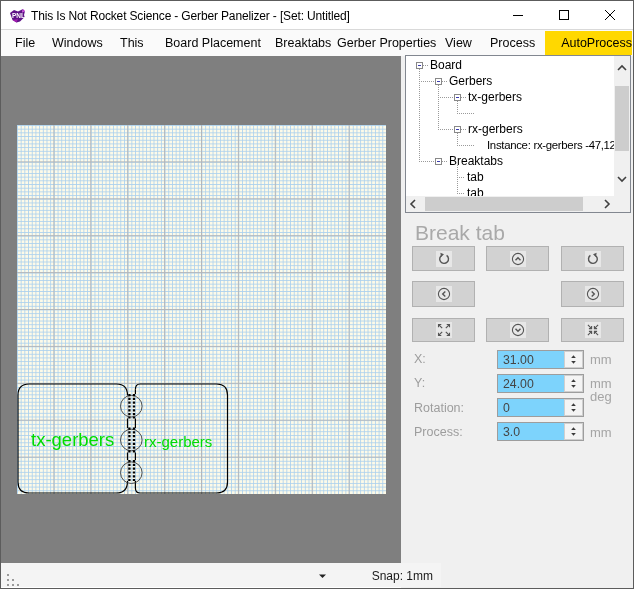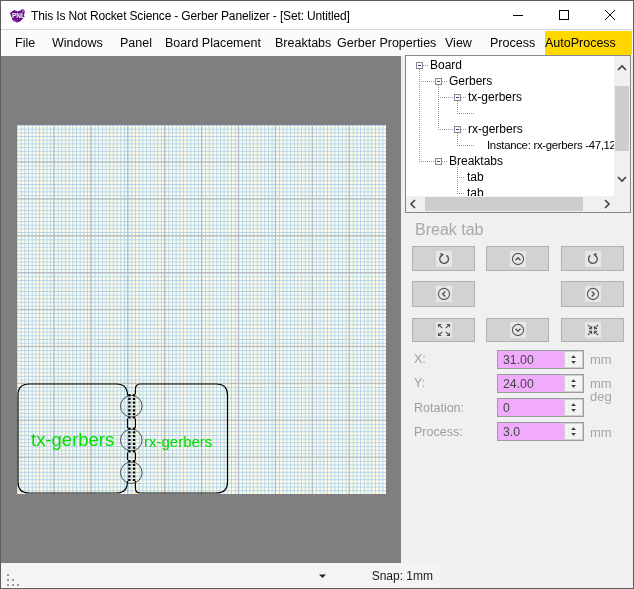--- a/index.html
+++ b/index.html
@@ -4,41 +4,41 @@
 <style>
   html,body{margin:0;padding:0;}
   body{width:634px;height:589px;position:relative;font-family:"Liberation Sans",sans-serif;background:#fff;overflow:hidden;}
   .abs{position:absolute;}
   #win{left:0;top:0;width:634px;height:589px;border:1px solid #5c5c5c;box-sizing:border-box;}
   #titlebar{left:1px;top:1px;width:632px;height:28px;background:#ffffff;}
   #titletext{left:31px;top:9px;font-size:12px;letter-spacing:-0.15px;color:#000;white-space:nowrap;}
   #tdiv{left:1px;top:29px;width:632px;height:1px;background:#d9d9d9;}
   #menubar{left:1px;top:30px;width:632px;height:26px;background:#fafafa;}
   .mi{position:absolute;top:6px;font-size:12.5px;color:#060606;white-space:nowrap;}
-  #autop{left:544px;top:1px;width:87px;height:24px;background:#ffd800;text-align:left;line-height:24px;font-size:12.5px;color:#000;}
+  #autop{left:544px;top:1px;width:87px;height:24px;background:#ffd800;text-align:right;line-height:24px;font-size:12.5px;color:#000;}
   #canvas{left:1px;top:56px;width:400px;height:507px;background:#7f7f7f;}
   #sheet{left:16px;top:69px;width:369px;height:369px;background:#fdfae8;}
   #statusbar{left:1px;top:563px;width:400px;height:24px;background:#f4f4f4;padding-left:40px;}
   #snap{position:absolute;right:8px;top:6px;font-size:12px;color:#1a1a1a;}
   #panel{left:401px;top:56px;width:232px;height:532px;background:#f0f0f0;}
   #treebox{left:405px;top:55px;width:226px;height:158px;background:#fff;border:1px solid #828790;box-sizing:border-box;overflow:hidden;}
   .tn{position:absolute;font-size:12px;color:#000;white-space:nowrap;line-height:16px;}
   .tni{font-size:11.4px;letter-spacing:-0.3px;}
   .ebox{position:absolute;width:7px;height:7px;background:#fff;border:1px solid #888;box-sizing:border-box;}
   .ebox i{position:absolute;left:1px;top:2px;width:3px;height:1px;background:#3b3bb0;}
   .dv{position:absolute;width:1px;background:repeating-linear-gradient(to bottom,#9a9a9a 0 1px,transparent 1px 2px);}
   .dh{position:absolute;height:1px;background:repeating-linear-gradient(to right,#9a9a9a 0 1px,transparent 1px 2px);}
   .sb{position:absolute;background:#f0f0f0;}
   .sbthumb{position:absolute;background:#cdcdcd;}
-  #breaklabel{left:415px;top:221px;font-size:16px;color:#a9a9a9;}
+  #breaklabel{left:415px;top:221px;font-size:21px;color:#a9a9a9;}
   .btn{position:absolute;background:#d2d2d2;border:1px solid #b1b1b1;box-sizing:border-box;}
   .isq{position:absolute;width:16px;height:16px;background:#e7e7e7;left:50%;top:50%;margin-left:-8px;margin-top:-8px;}
   .flabel{position:absolute;font-size:12.5px;color:#9d9d9d;}
   .funit{position:absolute;font-size:13px;color:#a5a5a5;}
-  .finput{position:absolute;width:87px;height:19px;background:#f0abfc;border:1px solid #9d9d9d;box-sizing:border-box;font-size:12.3px;color:#454545;line-height:18px;padding-left:5px;}
+  .finput{position:absolute;width:87px;height:19px;background:#7dd3fc;border:1px solid #9d9d9d;box-sizing:border-box;font-size:12.3px;color:#454545;line-height:18px;padding-left:5px;}
 </style>
 </head>
 <body>
 <div id="win" class="abs"></div>
 <div id="titlebar" class="abs"></div>
 <svg class="abs" style="left:9px;top:8px" width="17" height="15" viewBox="0 0 17 15">
   <path d="M1 5 L5 2 L9 3.5 L14 1 L13.2 4.5 L16 3 L15 7 L15.6 9 L11 13.5 L7.5 14.5 L3.5 12 Z" fill="#5f1387"></path>
   <path d="M14 1 L13.2 4.5 L16 3 Z" fill="#c026d3"></path>
   <path d="M3.5 12 L7.5 14.5 L9 11 Z" fill="#a21caf"></path>
   <text x="3" y="9.5" font-size="6.5" font-weight="bold" fill="#fff" font-family="Liberation Sans">PNL</text>
@@ -47,21 +47,21 @@
 <svg class="abs" style="left:508px;top:5px" width="120" height="20" viewBox="0 0 120 20">
   <line x1="5" y1="10.5" x2="15" y2="10.5" stroke="#000" stroke-width="1"></line>
   <rect x="51.5" y="5.5" width="9" height="9" fill="none" stroke="#000" stroke-width="1"></rect>
   <line x1="97" y1="5" x2="107" y2="15" stroke="#000" stroke-width="1"></line>
   <line x1="107" y1="5" x2="97" y2="15" stroke="#000" stroke-width="1"></line>
 </svg>
 <div id="tdiv" class="abs"></div>
 <div id="menubar" class="abs">
   <span class="mi" style="left:14px">File</span>
   <span class="mi" style="left:51px">Windows</span>
-  <span class="mi" style="left:119px">Panel</span>
+  <span class="mi" style="left:119px">This</span>
   <span class="mi" style="left:164px">Board Placement</span>
   <span class="mi" style="left:274px">Breaktabs</span>
   <span class="mi" style="left:336px">Gerber Properties</span>
   <span class="mi" style="left:444px">View</span>
   <span class="mi" style="left:489px">Process</span>
   <div id="autop" class="abs">AutoProcess</div>
 </div>
 <div id="canvas" class="abs">
   <div id="sheet" class="abs"><svg width="369" height="369">
     <defs>

